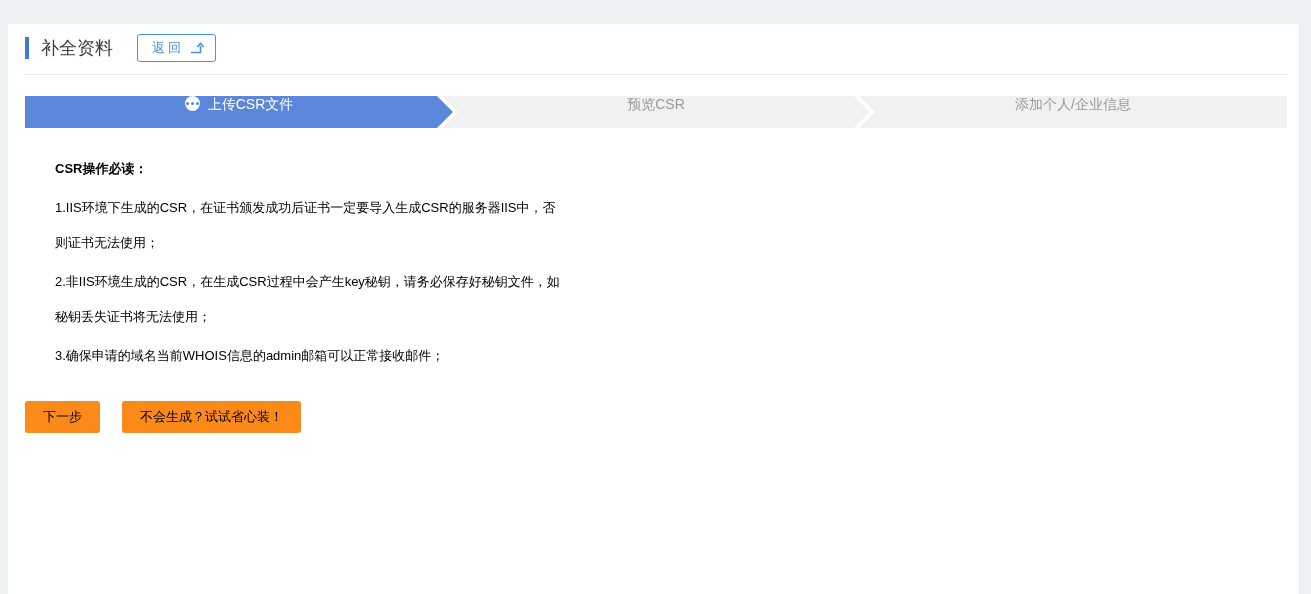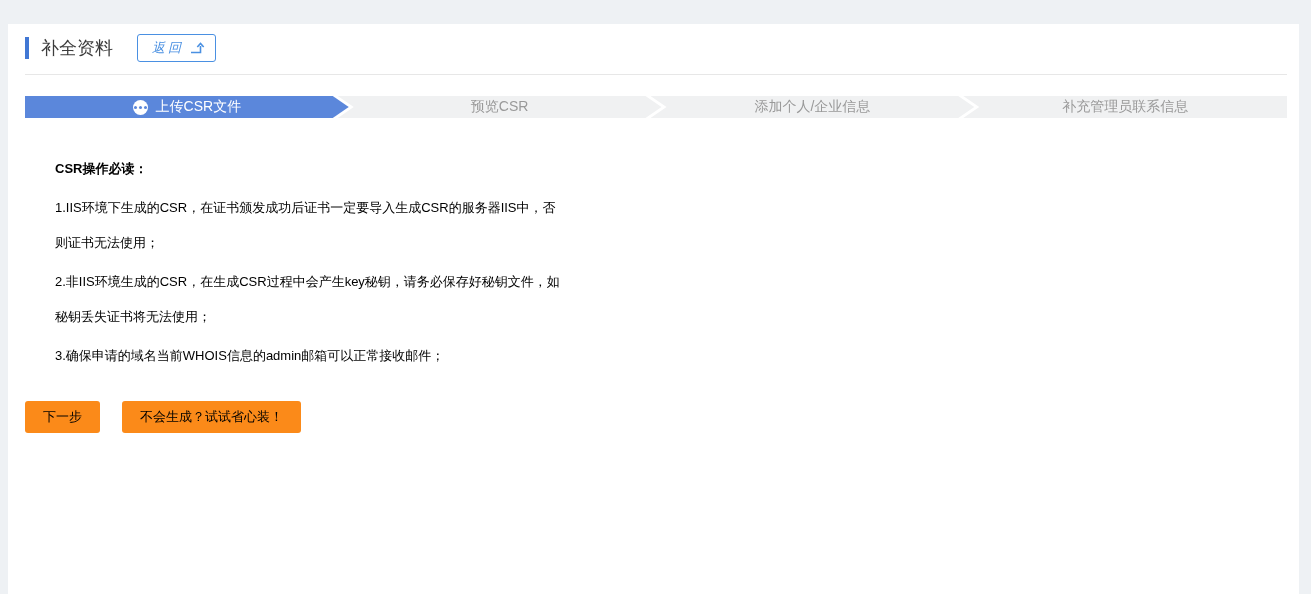--- a/index.html
+++ b/index.html
@@ -34,36 +34,35 @@
     margin-left: 24px;
     display: inline-flex; align-items: center; gap: 6px;
     border: 1px solid #4a90e2;
     border-radius: 3px;
     background: #fff;
     color: #4a90e2;
     font-size: 13px;
     letter-spacing: 3px;
     padding: 4px 10px 4px 14px;
     cursor: pointer;
-    font-style: italic;
   }
   .divider {
     border-bottom: 1px solid #e7e7e7;
     margin-top: 10px;
   }
   
   .steps {
     display: flex;
     margin-top: 21px;
     height: 32px;
   }
   .step {
     flex: 1;
-    height: 22px;
-    display: flex; align-items: center; justify-content: center;
+    height: 32px;
+    display: flex; align-items: flex-start; justify-content: center;
     background: #f0f1f2;
     color: #999;
     font-size: 14px;
     clip-path: polygon(0 0, calc(100% - 16px) 0, 100% 50%, calc(100% - 16px) 100%, 0 100%, 16px 50%);
     margin-left: -11px;
     cursor: pointer;
   }
   .step:first-child {
     clip-path: polygon(0 0, calc(100% - 16px) 0, 100% 50%, calc(100% - 16px) 100%, 0 100%);
     margin-left: 0;
@@ -166,23 +165,20 @@
           <i></i>
         </span>
       <span>上传CSR文件</span>
     </div>
     <div class="step">
       <span>预览CSR</span>
     </div>
     <div class="step">
       <span>添加个人/企业信息</span>
     </div>
-    <div class="step">
-      <span>补充管理员联系信息</span>
-    </div>
   </div>
 
   <div class="main">
 
     <div class="notice">
       <p class="notice-title">CSR操作必读：</p>
       <p>1.IIS环境下生成的CSR，在证书颁发成功后证书一定要导入生成CSR的服务器IIS中，否则证书无法使用；</p>
       <p>2.非IIS环境生成的CSR，在生成CSR过程中会产生key秘钥，请务必保存好秘钥文件，如秘钥丢失证书将无法使用；</p>
       <p>3.确保申请的域名当前WHOIS信息的admin邮箱可以正常接收邮件；</p>
     </div>

